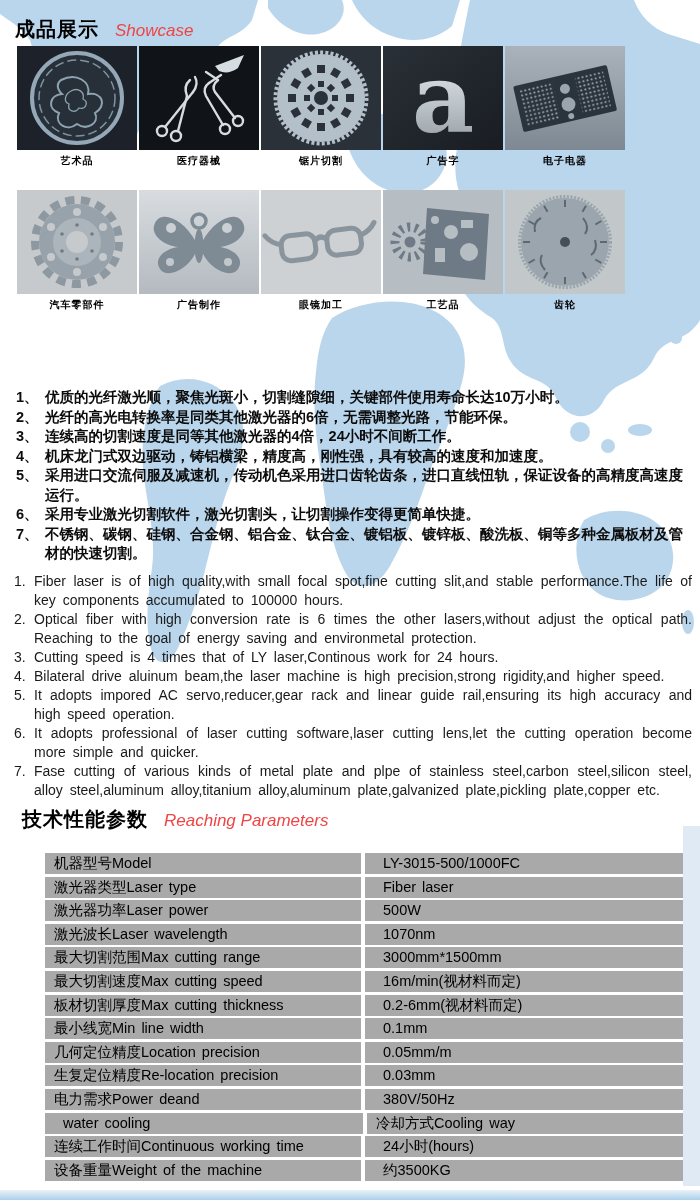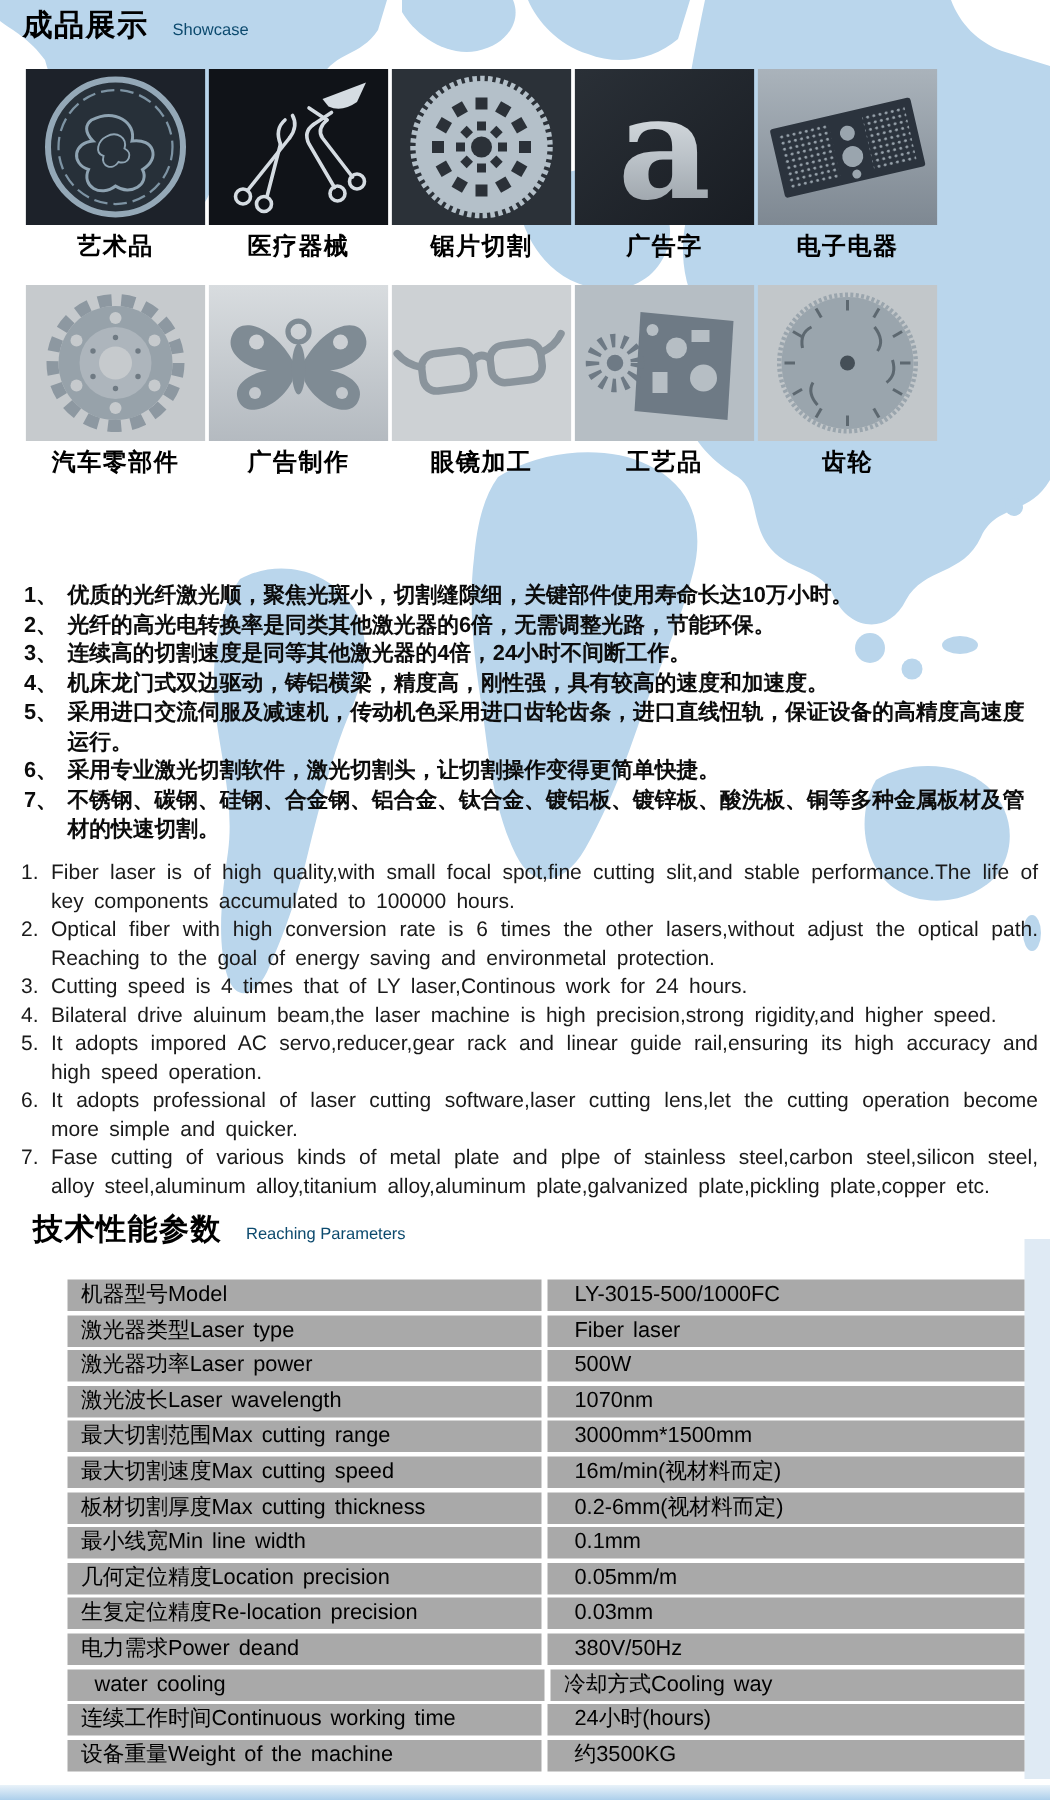--- a/index.html
+++ b/index.html
@@ -6,33 +6,33 @@
   .page{position:relative;width:700px;height:1200px;background:#ffffff;overflow:hidden;
         font-family:"Liberation Sans","DejaVu Sans",sans-serif;color:#111;}
   .map-svg{position:absolute;top:0;left:0;z-index:0;}
   .side-tint{position:absolute;right:0;top:826px;width:17px;height:360px;background:#dfeaf4;z-index:0;}
   .bottom-strip{position:absolute;left:0;top:1190px;width:700px;height:10px;
         background:linear-gradient(180deg,#e9f2f9,#accfeb);z-index:2;}
   .content{position:absolute;top:0;left:0;width:700px;height:1200px;z-index:1;}
 
   .hdr{position:absolute;display:flex;align-items:baseline;gap:16px;white-space:nowrap;}
   .hdr .zh{font-size:20px;font-weight:bold;letter-spacing:1px;color:#000;}
-  .hdr .en{font-size:11px;color:#0c4a6e;}
-  .hdr1{top:3px;left:15px;}
+  .hdr .en{font-size:17px;color:#ef4444;font-style:italic;}
+  .hdr1{top:16px;left:15px;}
   .hdr2{top:336px;left:20px;}
   .hdr3{top:806px;left:22px;}
 
   .tiles{position:absolute;left:17px;display:flex;gap:2px;}
   .tiles1{top:46px;} .tiles2{top:190px;}
   .tile{width:120px;height:104px;overflow:hidden;flex:0 0 auto;}
   .tile svg{display:block;width:120px;height:104px;}
 
   .labels{position:absolute;left:17px;width:608px;display:flex;gap:2px;}
   .labels1{top:154px;} .labels2{top:298px;}
-  .labels span{width:120px;text-align:center;font-size:16px;font-weight:bold;letter-spacing:1px;color:#000;}
+  .labels span{width:120px;text-align:center;font-size:10px;font-weight:bold;letter-spacing:1px;color:#000;}
 
   ul.flist{list-style:none;margin:0;padding:0;position:absolute;}
   .zh-list{top:388px;left:16px;width:672px;font-size:14.5px;font-weight:600;
            line-height:19.5px;color:#0c0c0c;}
   .zh-list li{position:relative;padding-left:29px;}
   .en-list{top:572px;left:14px;width:678px;font-size:14px;line-height:19px;color:#1a1a1a;
            word-spacing:3px;text-align:justify;}
   .en-list li{position:relative;padding-left:20px;}
   .flist .num{position:absolute;left:0;top:0;}
 

